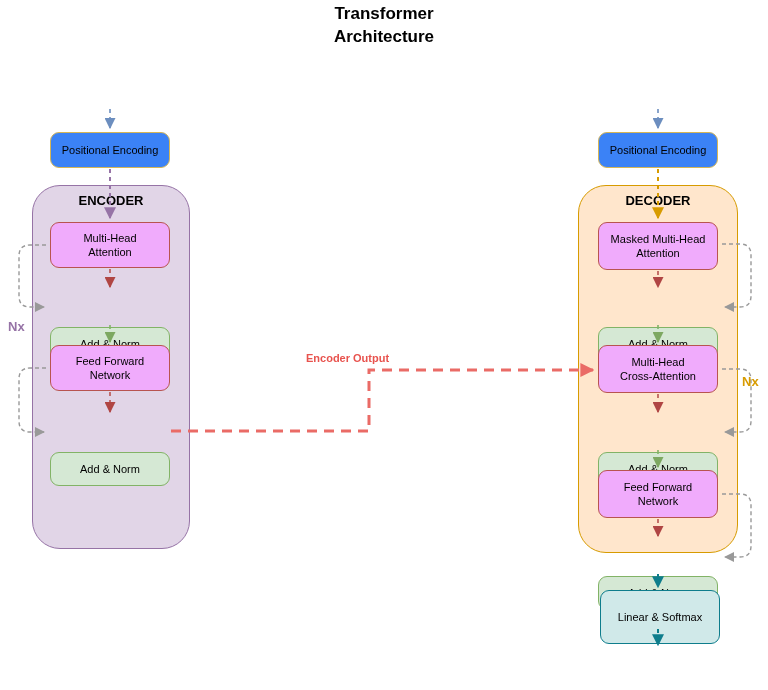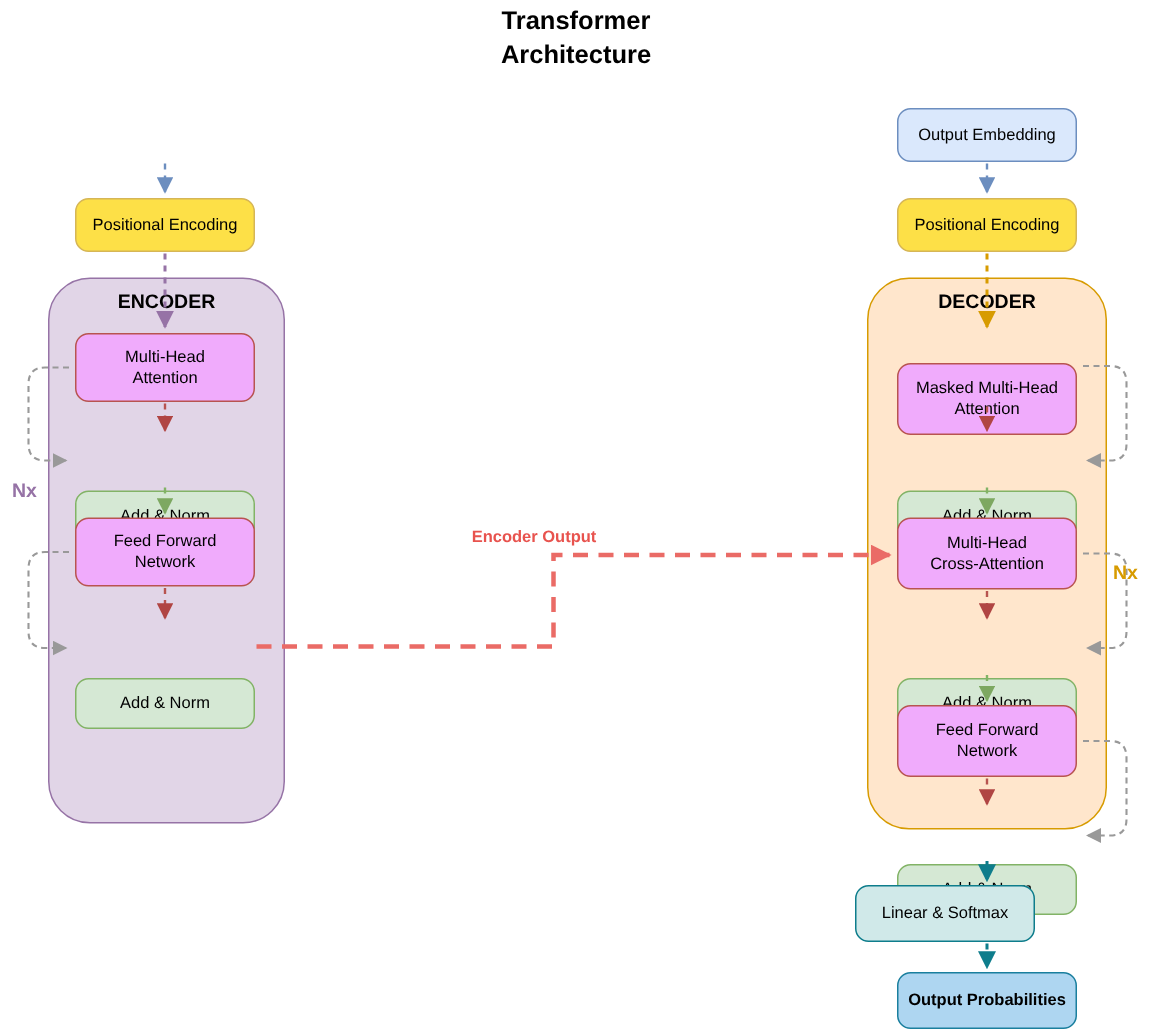--- a/index.html
+++ b/index.html
@@ -10,33 +10,33 @@
 
   .node{position:absolute;box-sizing:border-box;border-radius:9px;border:1.5px solid #000;
         display:flex;align-items:center;justify-content:center;text-align:center;
         font-size:11px;line-height:14px;color:#000;white-space:pre-line;z-index:3;}
 
   .container{position:absolute;box-sizing:border-box;border-radius:28px;border:1.5px solid;z-index:1;}
   .container-label{position:absolute;left:0;right:0;top:7px;text-align:center;
         font-weight:bold;font-size:13px;color:#000;z-index:2;}
 
   .embedding{background:#dae8fc;border-color:#6c8ebf;}
-  .positional{background:#fde047;border-color:#d6b656;}
+  .positional{background:#3b82f6;border-color:#d6b656;}
   .attention{background:#f0abfc;border-color:#b85450;}
   .addnorm{background:#d5e8d4;border-color:#82b366;margin-top:37px;}
   .encoder-box{background:#e1d5e7;border-color:#9673a6;}
   .decoder-box{background:#ffe6cc;border-color:#d79b00;}
   .linear{background:#d0e9e9;border-color:#0e7d8c;}
   .outprob{background:#aed6f1;border-color:#1a7f9e;font-weight:bold;}
 
   .nx{position:absolute;font-size:13px;font-weight:bold;z-index:5;}
   .nx-enc{left:8px;top:319px;color:#9673a6;}
   .nx-dec{left:742px;top:374px;color:#d79b00;}
 
-  .enc-out-label{position:absolute;left:306px;top:352px;width:100px;text-align:center;
+  .enc-out-label{position:absolute;left:306px;top:352px;width:100px;text-align:left;
         font-size:11px;font-weight:bold;color:#e8534e;z-index:5;}
 
   svg.overlay{position:absolute;left:0;top:0;z-index:4;pointer-events:none;}
 </style>
 </head>
 <body>
 
 <div id="canvas">
 
   <div class="title">Transformer
@@ -50,38 +50,36 @@
 
   <div class="node attention" style="left:50px;top:222px;width:120px;height:46px;">Multi-Head
 Attention</div>
   <div class="node addnorm" style="left:50px;top:290px;width:120px;height:34px;">Add &amp; Norm</div>
   <div class="node attention" style="left:50px;top:345px;width:120px;height:46px;">Feed Forward
 Network</div>
   <div class="node addnorm" style="left:50px;top:415px;width:120px;height:34px;">Add &amp; Norm</div>
 
   <div class="nx nx-enc">Nx</div>
 
-  <div class="node embedding" style="left:598px;top:72px;width:120px;height:36px;">Output Embedding</div>
   <div class="node positional" style="left:598px;top:132px;width:120px;height:36px;">Positional Encoding</div>
 
   <div class="container decoder-box" style="left:578px;top:185px;width:160px;height:368px;">
     <div class="container-label">DECODER</div>
   </div>
 
-  <div class="node attention" style="left:598px;top:222px;width:120px;height:48px;margin-top:20px;">Masked Multi-Head
+  <div class="node attention" style="left:598px;top:222px;width:120px;height:48px;">Masked Multi-Head
 Attention</div>
   <div class="node addnorm" style="left:598px;top:290px;width:120px;height:34px;">Add &amp; Norm</div>
   <div class="node attention" style="left:598px;top:345px;width:120px;height:48px;">Multi-Head
 Cross-Attention</div>
   <div class="node addnorm" style="left:598px;top:415px;width:120px;height:34px;">Add &amp; Norm</div>
   <div class="node attention" style="left:598px;top:470px;width:120px;height:48px;">Feed Forward
 Network</div>
   <div class="node addnorm" style="left:598px;top:539px;width:120px;height:34px;">Add &amp; Norm</div>
-  <div class="node linear" style="left:570px;top:590px;width:120px;height:38px;">Linear &amp; Softmax</div>
-  <div class="node outprob" style="left:598px;top:648px;width:120px;height:38px;">Output Probabilities</div>
+  <div class="node linear" style="left:600px;top:590px;width:120px;height:54px;">Linear &amp; Softmax</div>
 
   <div class="nx nx-dec">Nx</div>
 
   <div class="enc-out-label">Encoder Output</div>
 
   <svg class="overlay" width="768" height="690" viewBox="0 0 768 690">
     <defs>
       <marker id="mBlue" viewBox="0 0 10 10" refX="9" refY="5" markerWidth="11" markerHeight="11" orient="auto" markerUnits="userSpaceOnUse">
           <path d="M0,0 L10,5 L0,10 Z" fill="#6c8ebf"></path>
         </marker>

